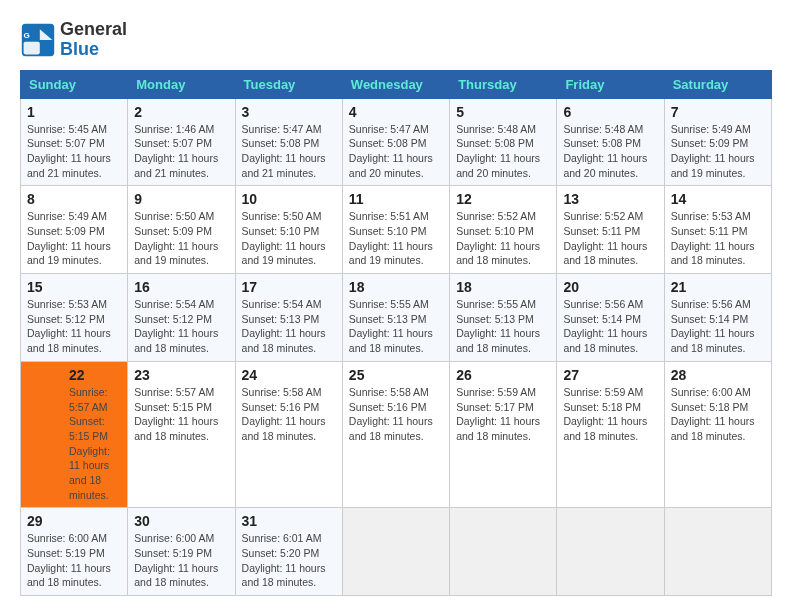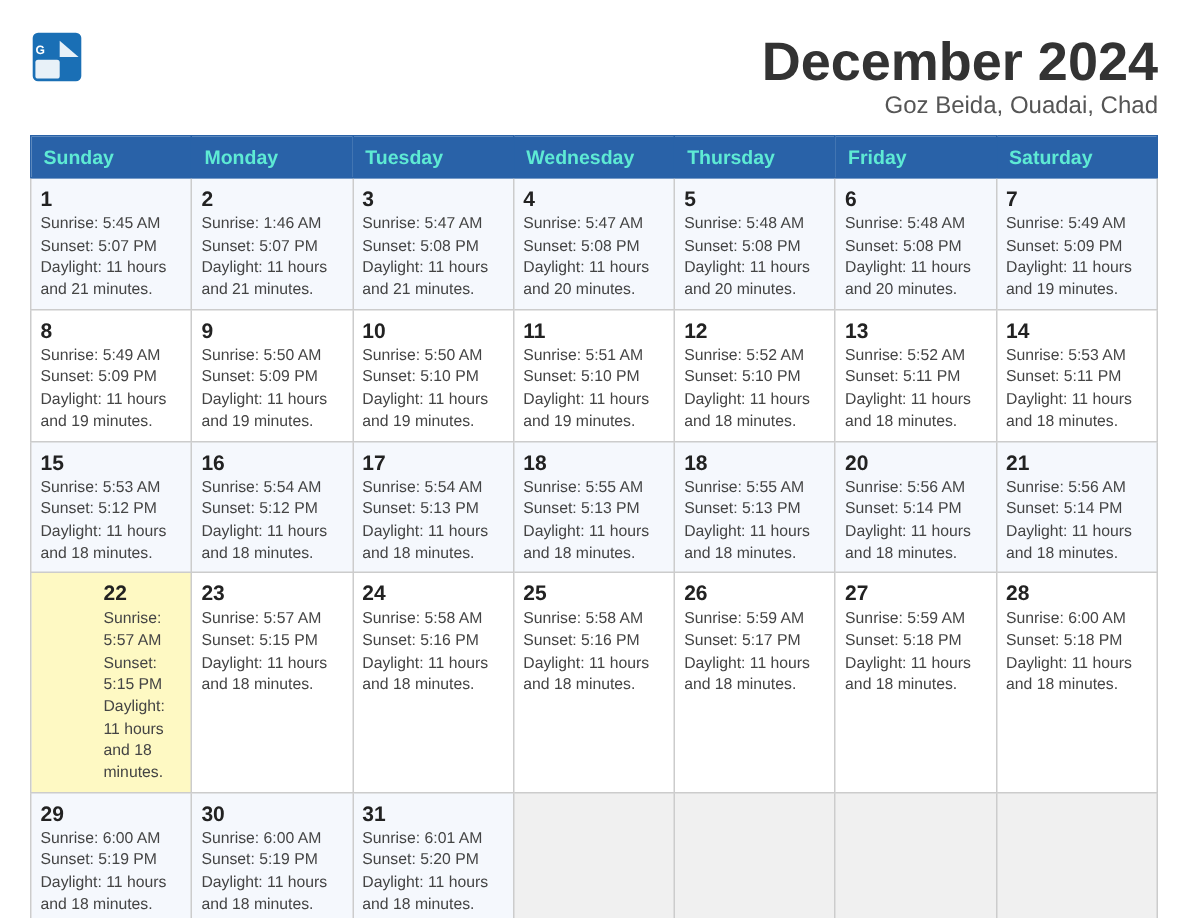--- a/index.html
+++ b/index.html
@@ -94,24 +94,24 @@
 <body>
 
 <div class="header-area">
   <div class="logo">
     <svg class="logo-icon" viewBox="0 0 40 40">
       <rect x="2" y="2" width="36" height="36" rx="4" fill="#1a6fb5"></rect>
       <polygon points="22,8 36,20 22,20" fill="#fff" opacity="0.9"></polygon>
       <rect x="4" y="22" width="18" height="14" rx="2" fill="#fff" opacity="0.9"></rect>
       <text x="4" y="18" font-size="9" fill="white" font-weight="bold" font-family="Arial">G</text>
     </svg>
-  </div>
-  <div class="title-area">
-    <div class="month-title">December 2024</div>
-    <div class="location-title">Goz Beida, Ouadai, Chad</div>
+    <div style="display:flex;flex-direction:column;line-height:1.1;">
+      <span class="logo-text">General</span>
+      <span class="logo-text"><span>Blue</span></span>
+    </div>
   </div>
 </div>
 
 <table class="calendar">
   <thead>
     <tr id="weekday-header">
         <th>Sunday</th>
         <th>Monday</th>
         <th>Tuesday</th>
         <th>Wednesday</th>
@@ -268,21 +268,21 @@
         </td>
         <td style="background-color: rgb(245, 248, 253);">
           <span class="day-number">21</span>
           <div class="day-info" style="white-space: pre-line;">Sunrise: 5:56 AM
 Sunset: 5:14 PM
 Daylight: 11 hours
 and 18 minutes.</div>
         </td>
       </tr>
       <tr>
-        <td style="background-color: #fef9c3; padding-left: 48px;">
+        <td style="background-color: #f97316; padding-left: 48px;">
           <span class="day-number">22</span>
           <div class="day-info" style="white-space: pre-line;">Sunrise: 5:57 AM
 Sunset: 5:15 PM
 Daylight: 11 hours
 and 18 minutes.</div>
         </td>
         <td style="background-color: rgb(255, 255, 255);">
           <span class="day-number">23</span>
           <div class="day-info" style="white-space: pre-line;">Sunrise: 5:57 AM
 Sunset: 5:15 PM

